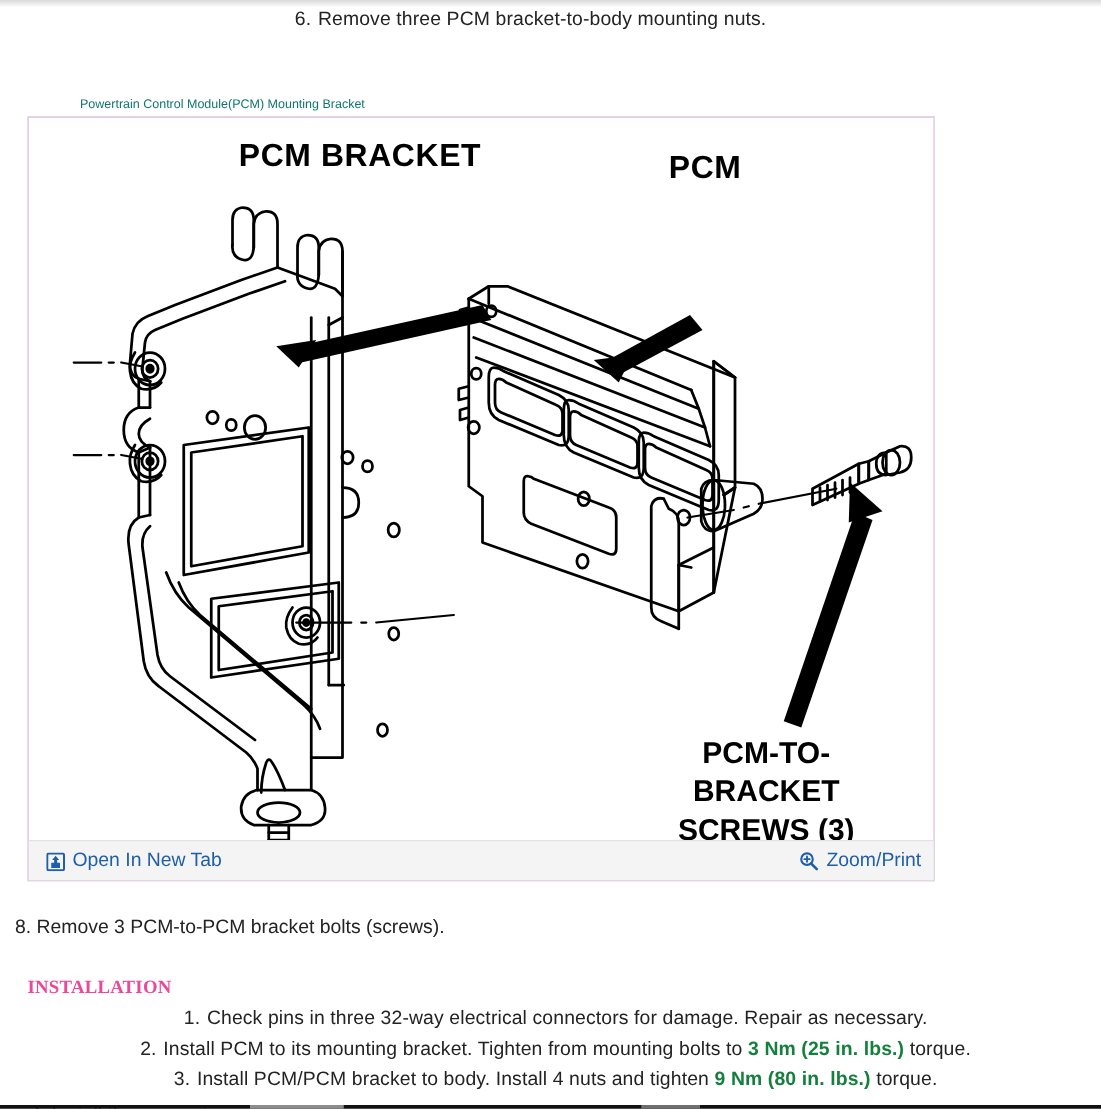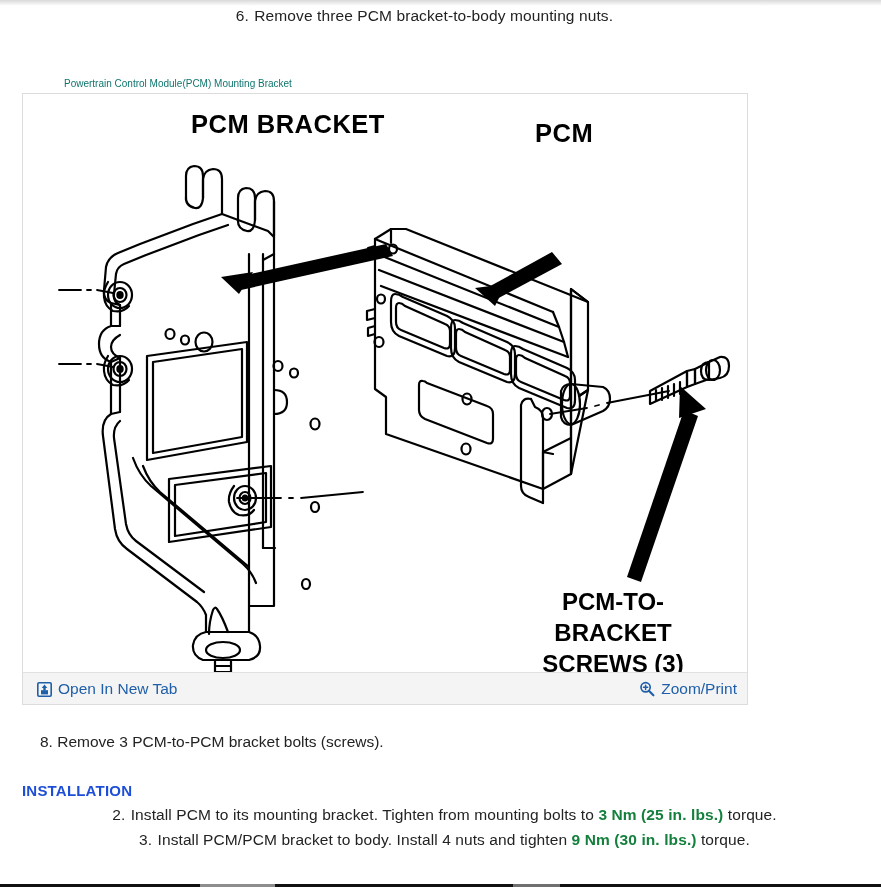--- a/index.html
+++ b/index.html
@@ -68,27 +68,28 @@
     display:flex;align-items:center;gap:6px;
     color:#1f5fa9;font-size:15.5px;
     cursor:pointer;text-decoration:none;
     white-space:nowrap;
   }
   .footer-link.left{left:14px;}
   .footer-link.right{right:10px;}
   .fi{display:inline-block;line-height:0;}
   
   .step-after{
-    position:absolute;left:40px;top:731px;
+    position:absolute;left:12px;top:731px;
     font-size:15.5px;line-height:22px;color:#232323;white-space:nowrap;
   }
   .section-head{
     position:absolute;left:22px;top:782px;
-    font-size:15px;font-weight:bold;color:#1d4ed8;
+    font-size:15px;font-weight:bold;color:#ec4899;
     letter-spacing:0.2px;
+    font-family:Liberation Serif, serif;
   }
   .steps-bottom{
     position:absolute;left:24px;top:803px;width:840px;
   }
   .steps-bottom .step{line-height:24.5px;}
   b{font-weight:bold;color:#15803d;}
   .cut-line{
     position:absolute;left:24px;top:882px;width:800px;height:5px;
     overflow:hidden;color:#232323;font-size:15.5px;line-height:22px;
     white-space:nowrap;
@@ -332,26 +333,30 @@
 
   <div class="step-after">
     <span class="num">8.</span>
     <span>Remove 3 PCM-to-PCM bracket bolts (screws).</span>
   </div>
 
   <div class="section-head">INSTALLATION</div>
 
   <div class="steps-bottom">
     <div class="step">
+      <span class="num">1.</span>
+      <span>Check pins in three 32-way electrical connectors for damage. Repair as necessary.</span>
+    </div>
+    <div class="step">
       <span class="num">2.</span>
       <span>Install PCM to its mounting bracket. Tighten from mounting bolts to </span><b>3 Nm (25 in. lbs.)</b><span> torque.</span>
     </div>
     <div class="step">
       <span class="num">3.</span>
-      <span>Install PCM/PCM bracket to body. Install 4 nuts and tighten </span><b>9 Nm (30 in. lbs.)</b><span> torque.</span>
+      <span>Install PCM/PCM bracket to body. Install 4 nuts and tighten </span><b>9 Nm (80 in. lbs.)</b><span> torque.</span>
     </div>
   </div>
 
   <div class="cut-line">
     <span class="num">4.</span>
     <span>Install the connectors.</span>
   </div>
 
   <div class="bottom-edge">
     <span class="gap1"></span>

